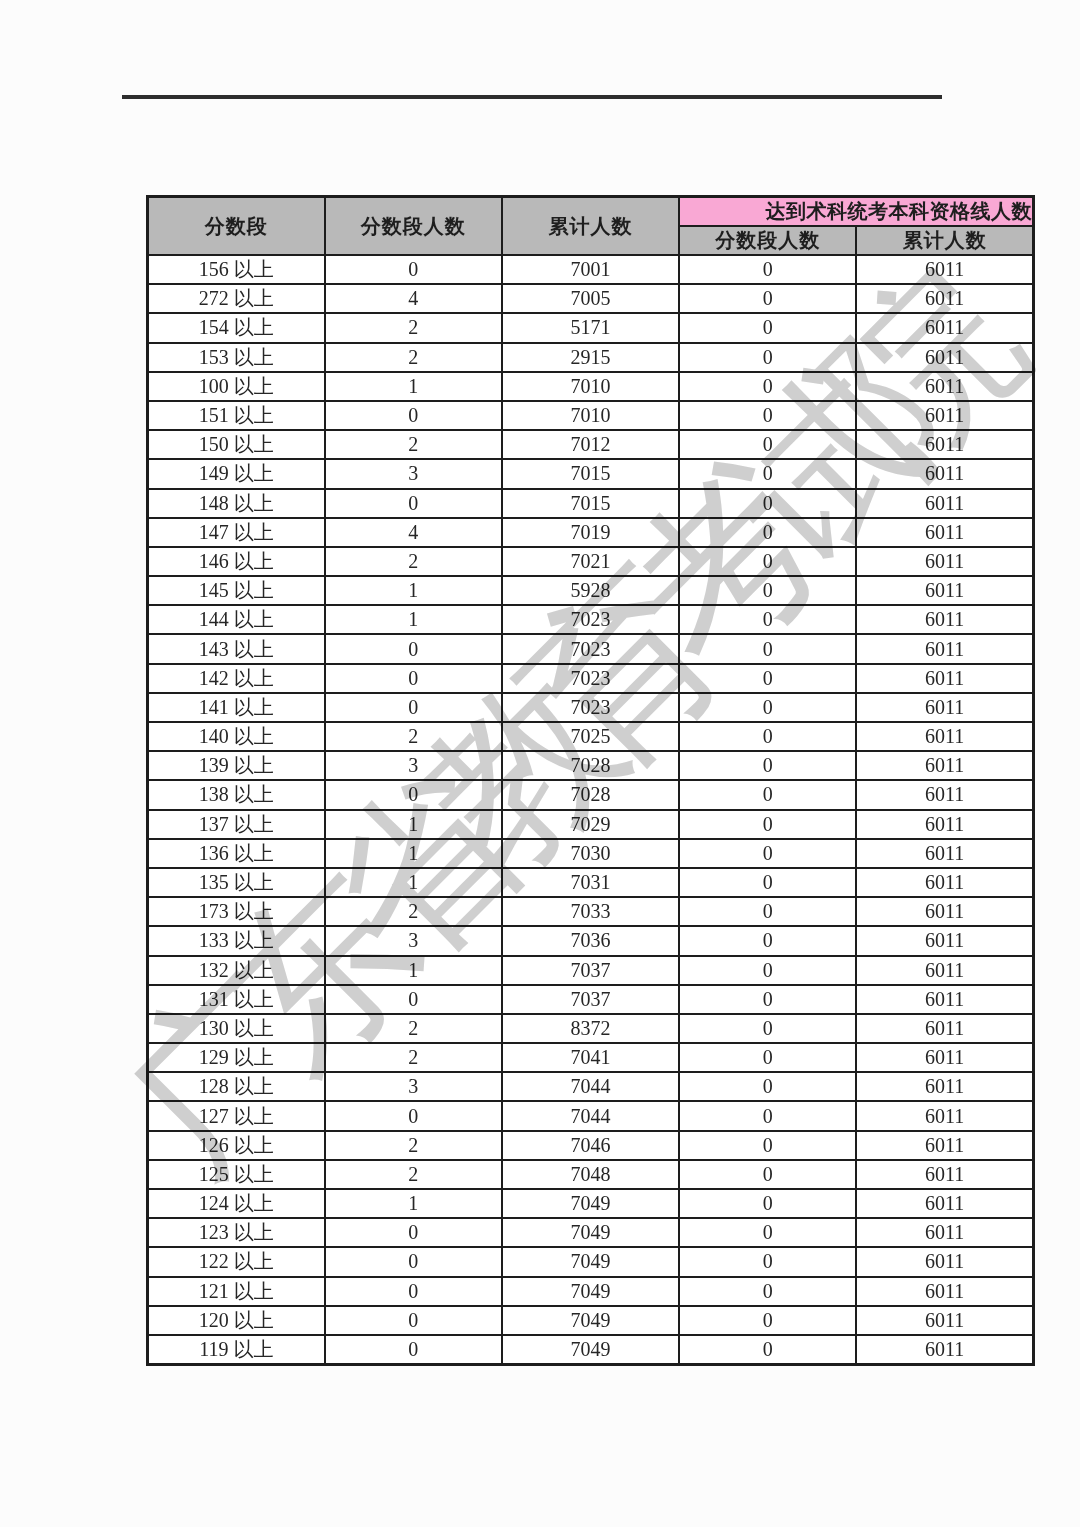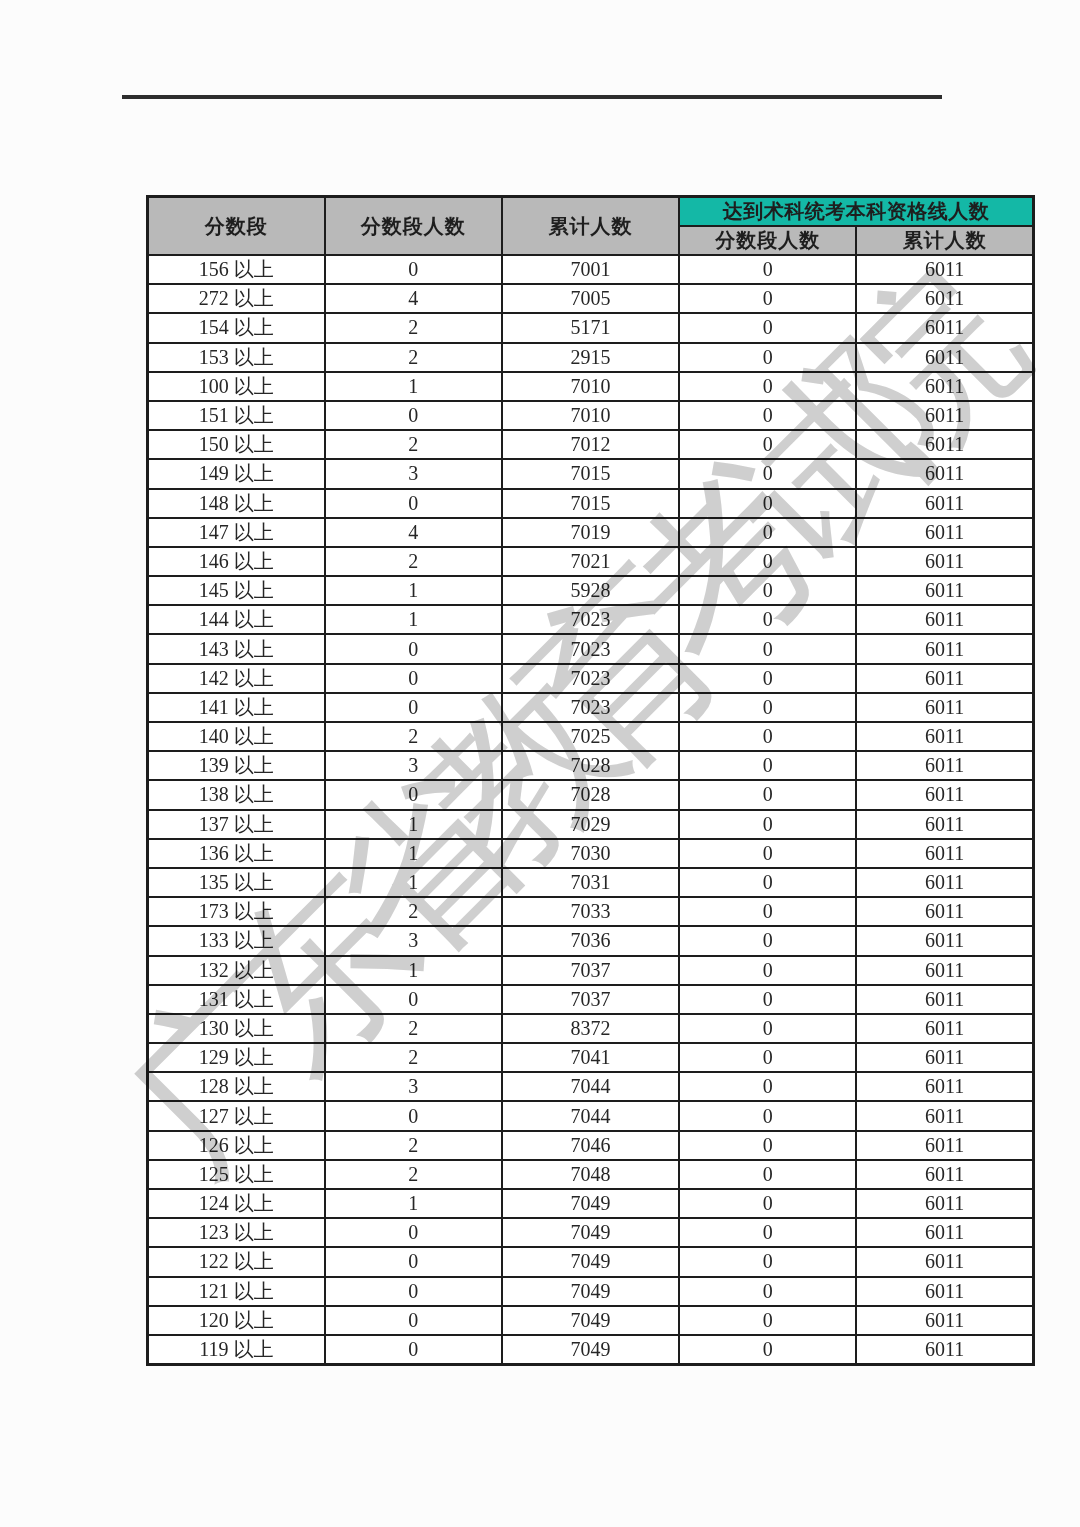--- a/index.html
+++ b/index.html
@@ -38,22 +38,23 @@
   }
   .score-table thead th {
     background: #b9b9b9;
     font-weight: bold;
     font-size: 20px;
     height: 29px;
     letter-spacing: 1px;
     color: #1e1e1e;
   }
   .score-table thead th.span-header {
-    background: #14b8a6;
+    background: #f9a8d4;
     letter-spacing: 0.5px;
+    text-align: right;
   }
   .score-table tbody td {
     height: 29.2px;
     font-size: 20px;
     color: #262626;
     background: #ffffff;
   }
 
   .watermark {
     position: absolute;

